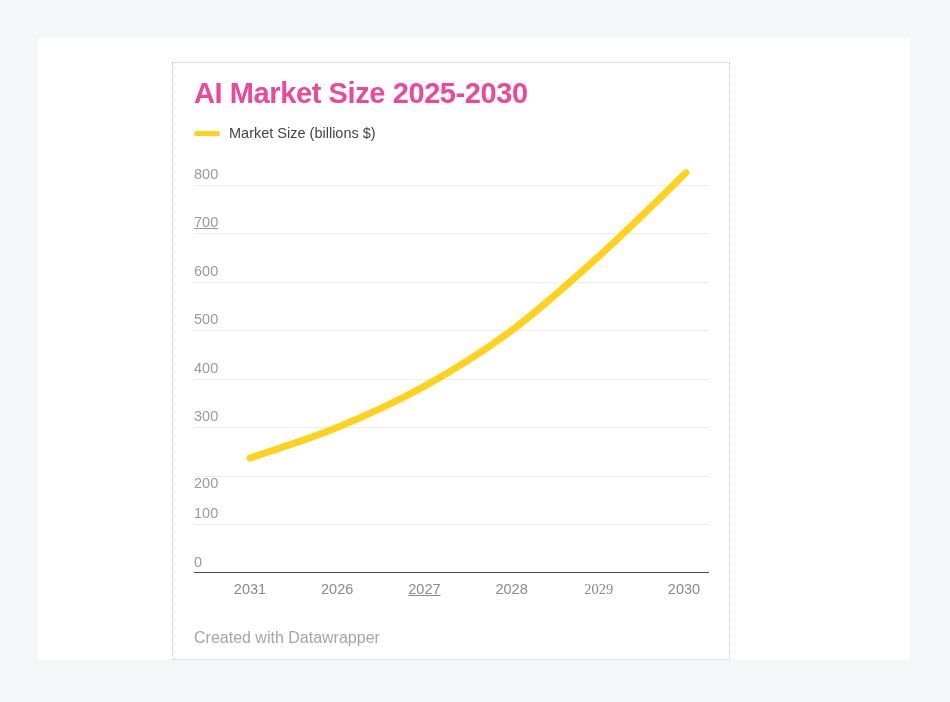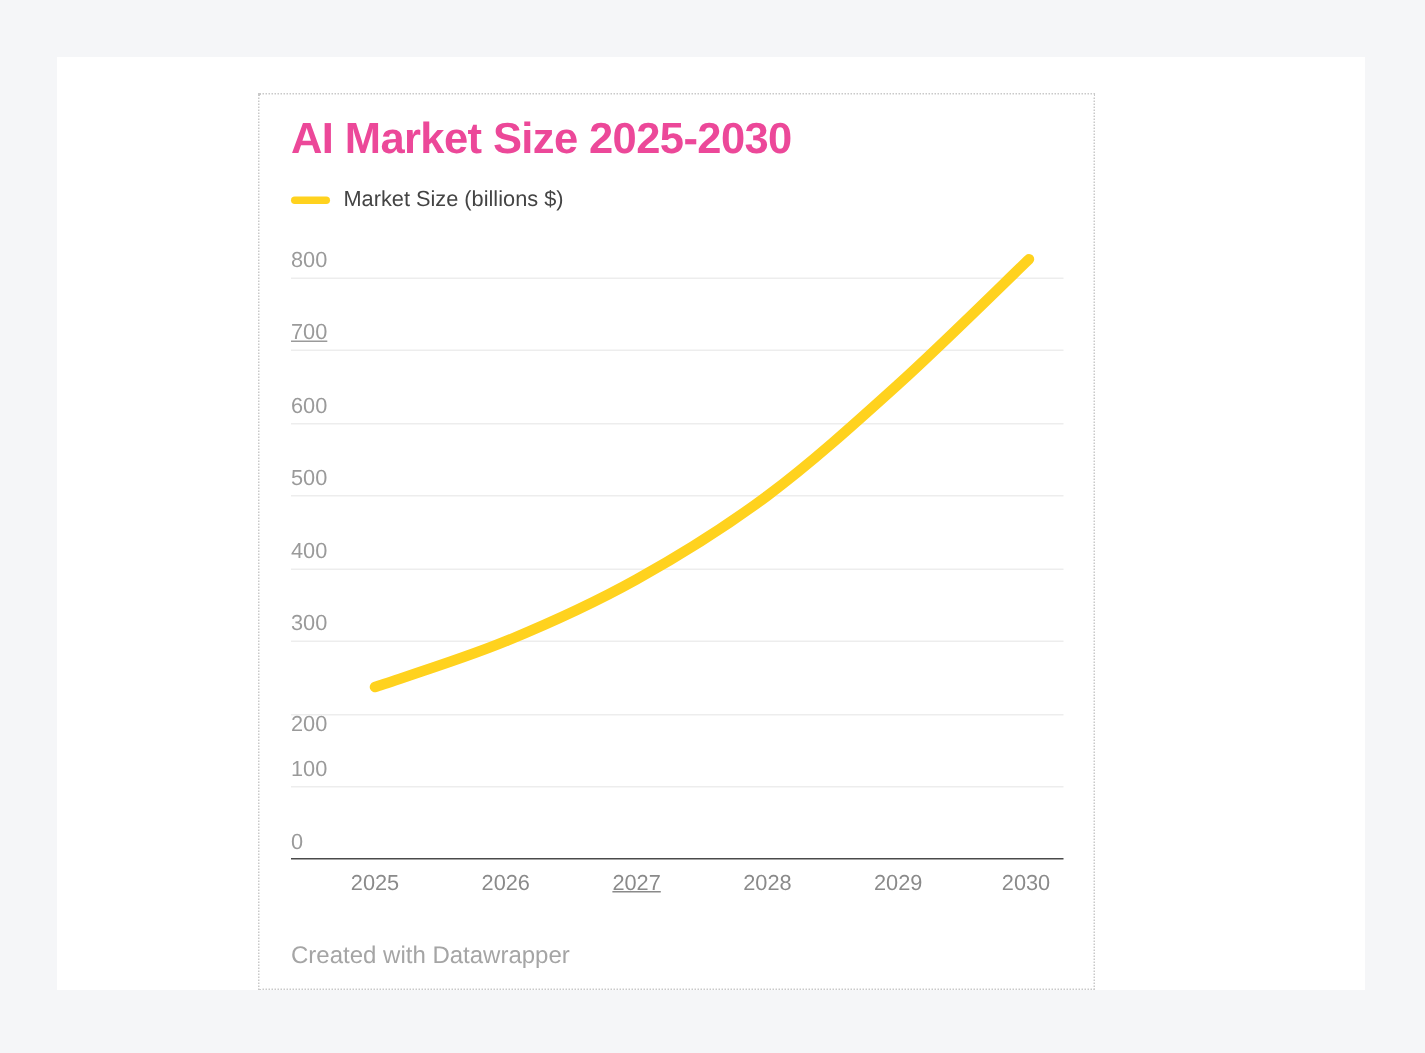--- a/index.html
+++ b/index.html
@@ -177,25 +177,25 @@
               <div class="ytick-label" style="top: 82.4598px; text-decoration: underline;">700</div>
               <div class="ytick-label" style="top: 33.954px;">800</div>
             </div>
           <div class="axis-baseline"></div>
 
           <svg id="series-svg" viewBox="0 0 515 422" preserveAspectRatio="none">
             <path id="series-path" fill="none" stroke-width="7" stroke-linecap="round" stroke-linejoin="round" d="M 56.00 307.04 C 70.53 301.95, 114.13 288.45, 143.20 276.48 C 172.27 264.52, 201.33 251.42, 230.40 235.25 C 259.47 219.08, 288.53 201.14, 317.60 179.47 C 346.67 157.81, 375.73 131.53, 404.80 105.26 C 433.87 78.98, 477.47 35.73, 492.00 21.83" stroke="#ffd21e"></path>
           </svg>
 
           <div id="xlabels-layer">
-              <div class="xtick-label" style="left: 56px;">2025</div>
+              <div class="xtick-label" style="left: 56px;">2031</div>
               <div class="xtick-label" style="left: 143.2px;">2026</div>
               <div class="xtick-label" style="left: 230.4px; text-decoration: underline;">2027</div>
               <div class="xtick-label" style="left: 317.6px;">2028</div>
-              <div class="xtick-label" style="left: 404.8px;">2029</div>
+              <div class="xtick-label" style="left: 404.8px; font-family: Liberation Serif, serif;">2029</div>
               <div class="xtick-label" style="left: 472px; margin-left: 18px;">2030</div>
             </div>
         </div>
 
         <div class="chart-footer">Created with Datawrapper</div>
 
       </div>
     </div>
 
   </div>

